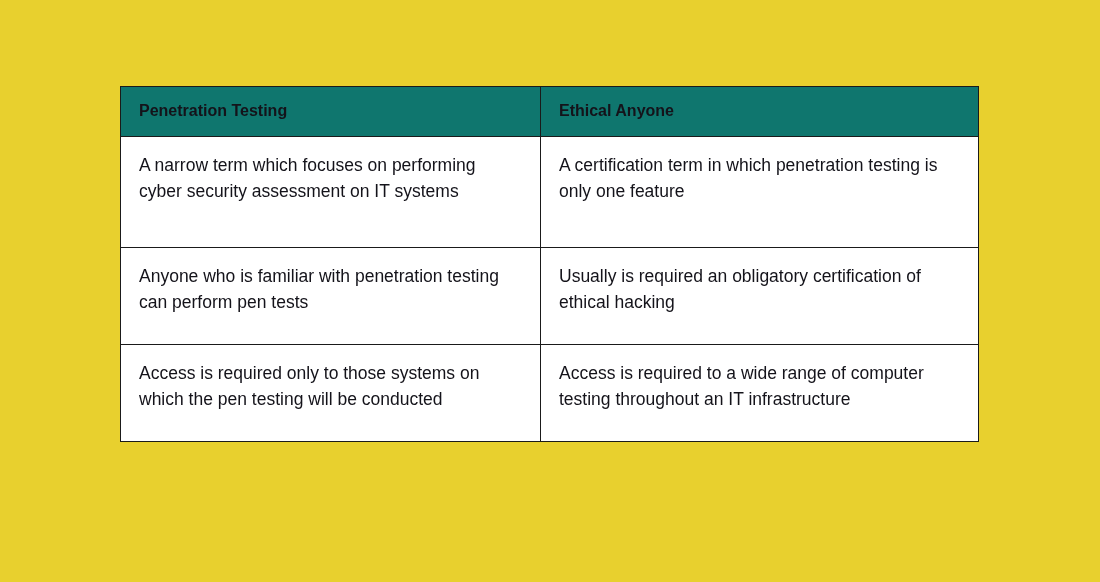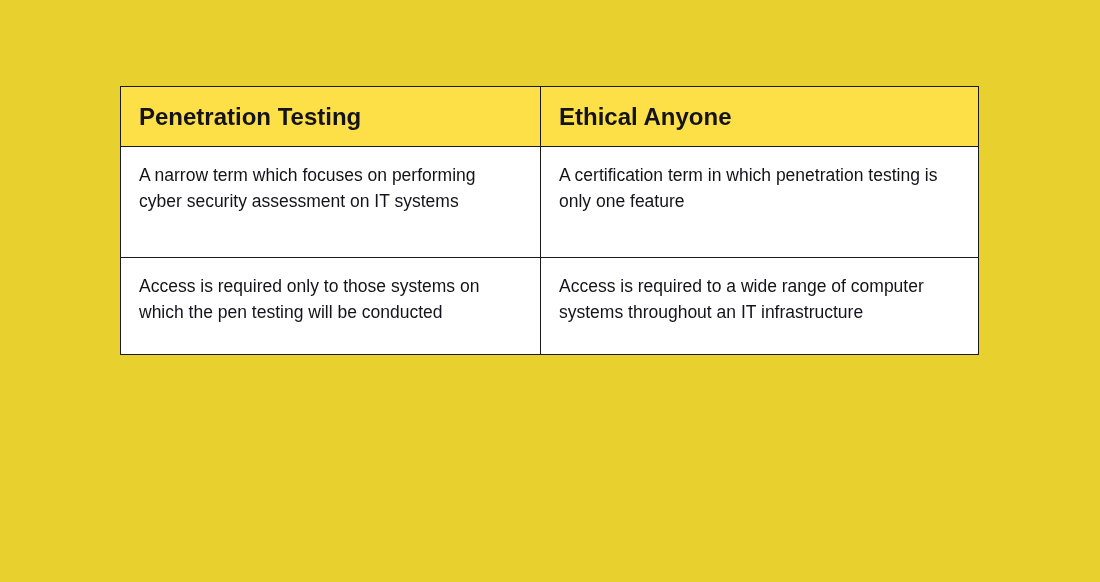--- a/index.html
+++ b/index.html
@@ -36,23 +36,23 @@
     border: 1px solid #1a1a1a;
     vertical-align: top;
     padding: 16px 18px 18px 18px;
     color: #14131a;
     font-size: 17.5px;
     line-height: 1.47;
     font-weight: 400;
     text-align: left;
   }
   table.compare th {
-    background: #fde047;
+    background: #0f766e;
     font-weight: bold;
-    font-size: 24px;
+    font-size: 16px;
     padding-top: 14px;
     padding-bottom: 14px;
     line-height: 1.3;
   }
   table.compare col.c1 { width: 420px; }
   table.compare col.c2 { width: 438px; }
   tr.row-1 td { height: 76px; }
   tr.row-2 td { height: 76px; }
   tr.row-3 td { height: 62px; }
   tr.row-4 td { height: 62px; }
@@ -71,20 +71,24 @@
         <tr>
           <th>Penetration Testing</th>
           <th>Ethical Anyone</th>
         </tr>
       </thead>
       <tbody>
         <tr class="row-1">
           <td>A narrow term which focuses on performing cyber security assessment on IT systems</td>
           <td>A certification term in which penetration testing is only one feature</td>
         </tr>
+        <tr class="row-3">
+          <td>Anyone who is familiar with penetration testing can perform pen tests</td>
+          <td>Usually is required an obligatory certification of ethical hacking</td>
+        </tr>
         <tr class="row-4">
           <td>Access is required only to those systems on which the pen testing will be conducted</td>
-          <td>Access is required to a wide range of computer systems throughout an IT infrastructure</td>
+          <td>Access is required to a wide range of computer testing throughout an IT infrastructure</td>
         </tr>
       </tbody>
     </table>
   </div>
 </div>
 
 </body></html>

